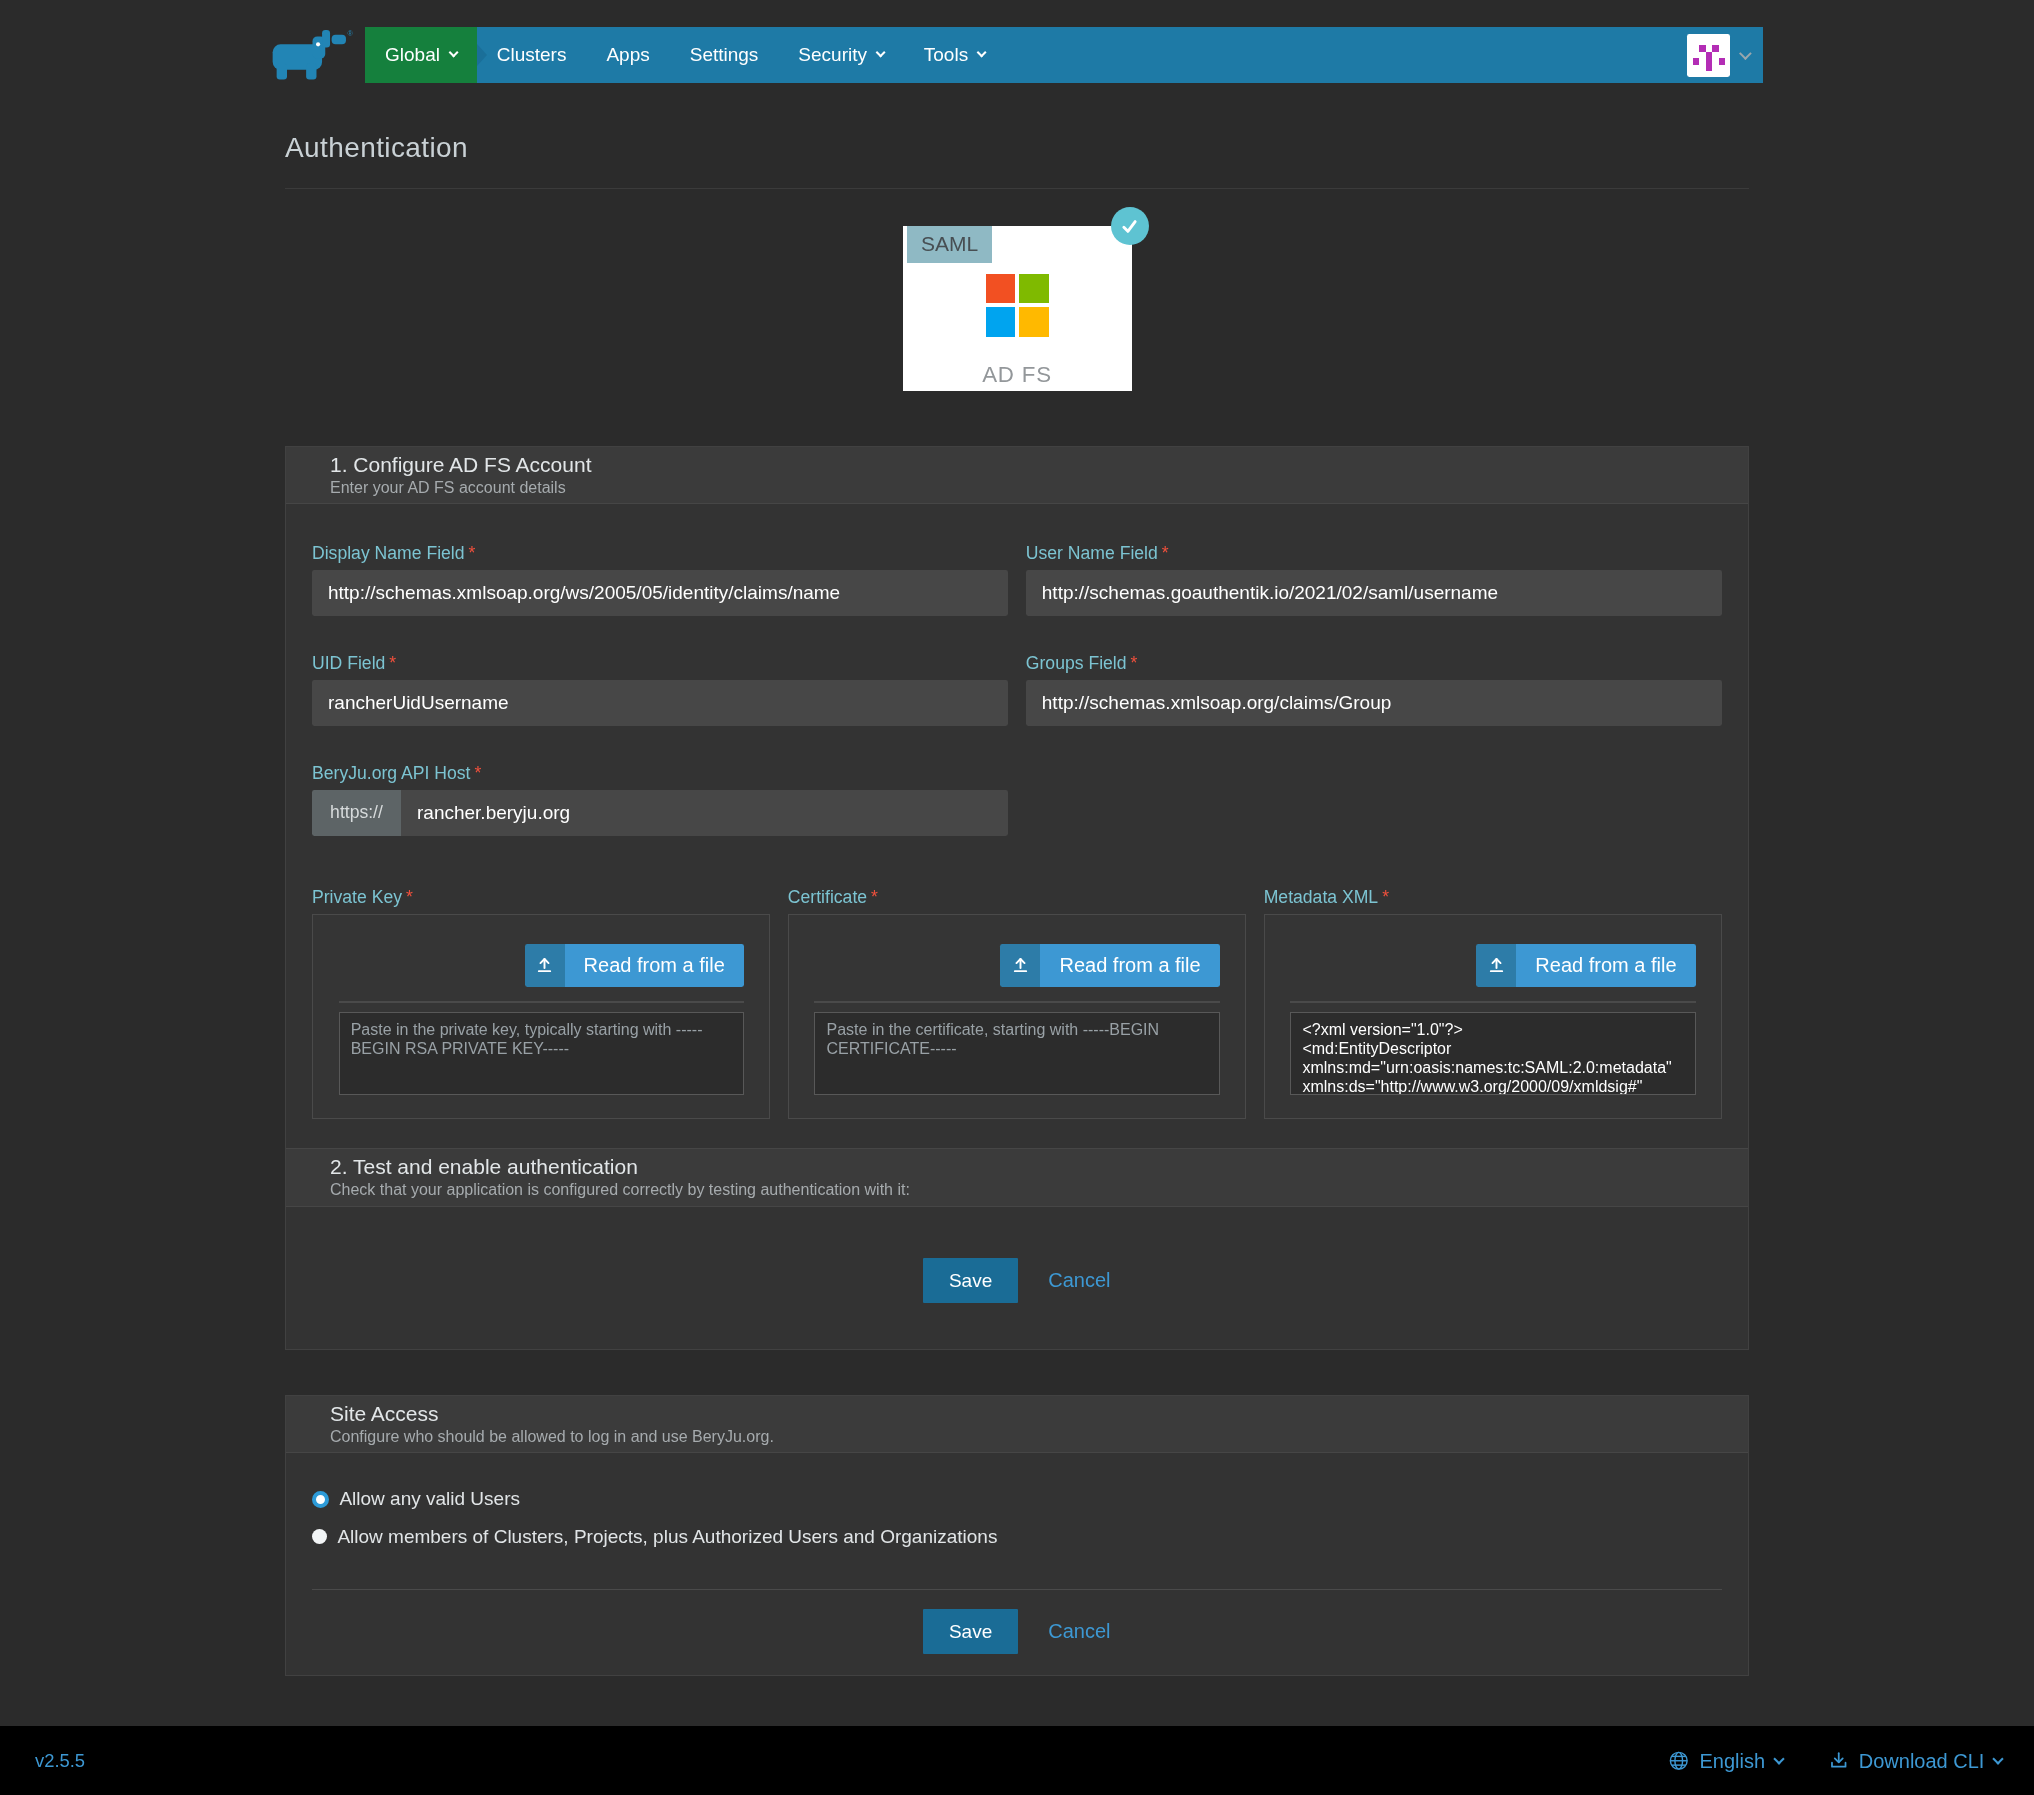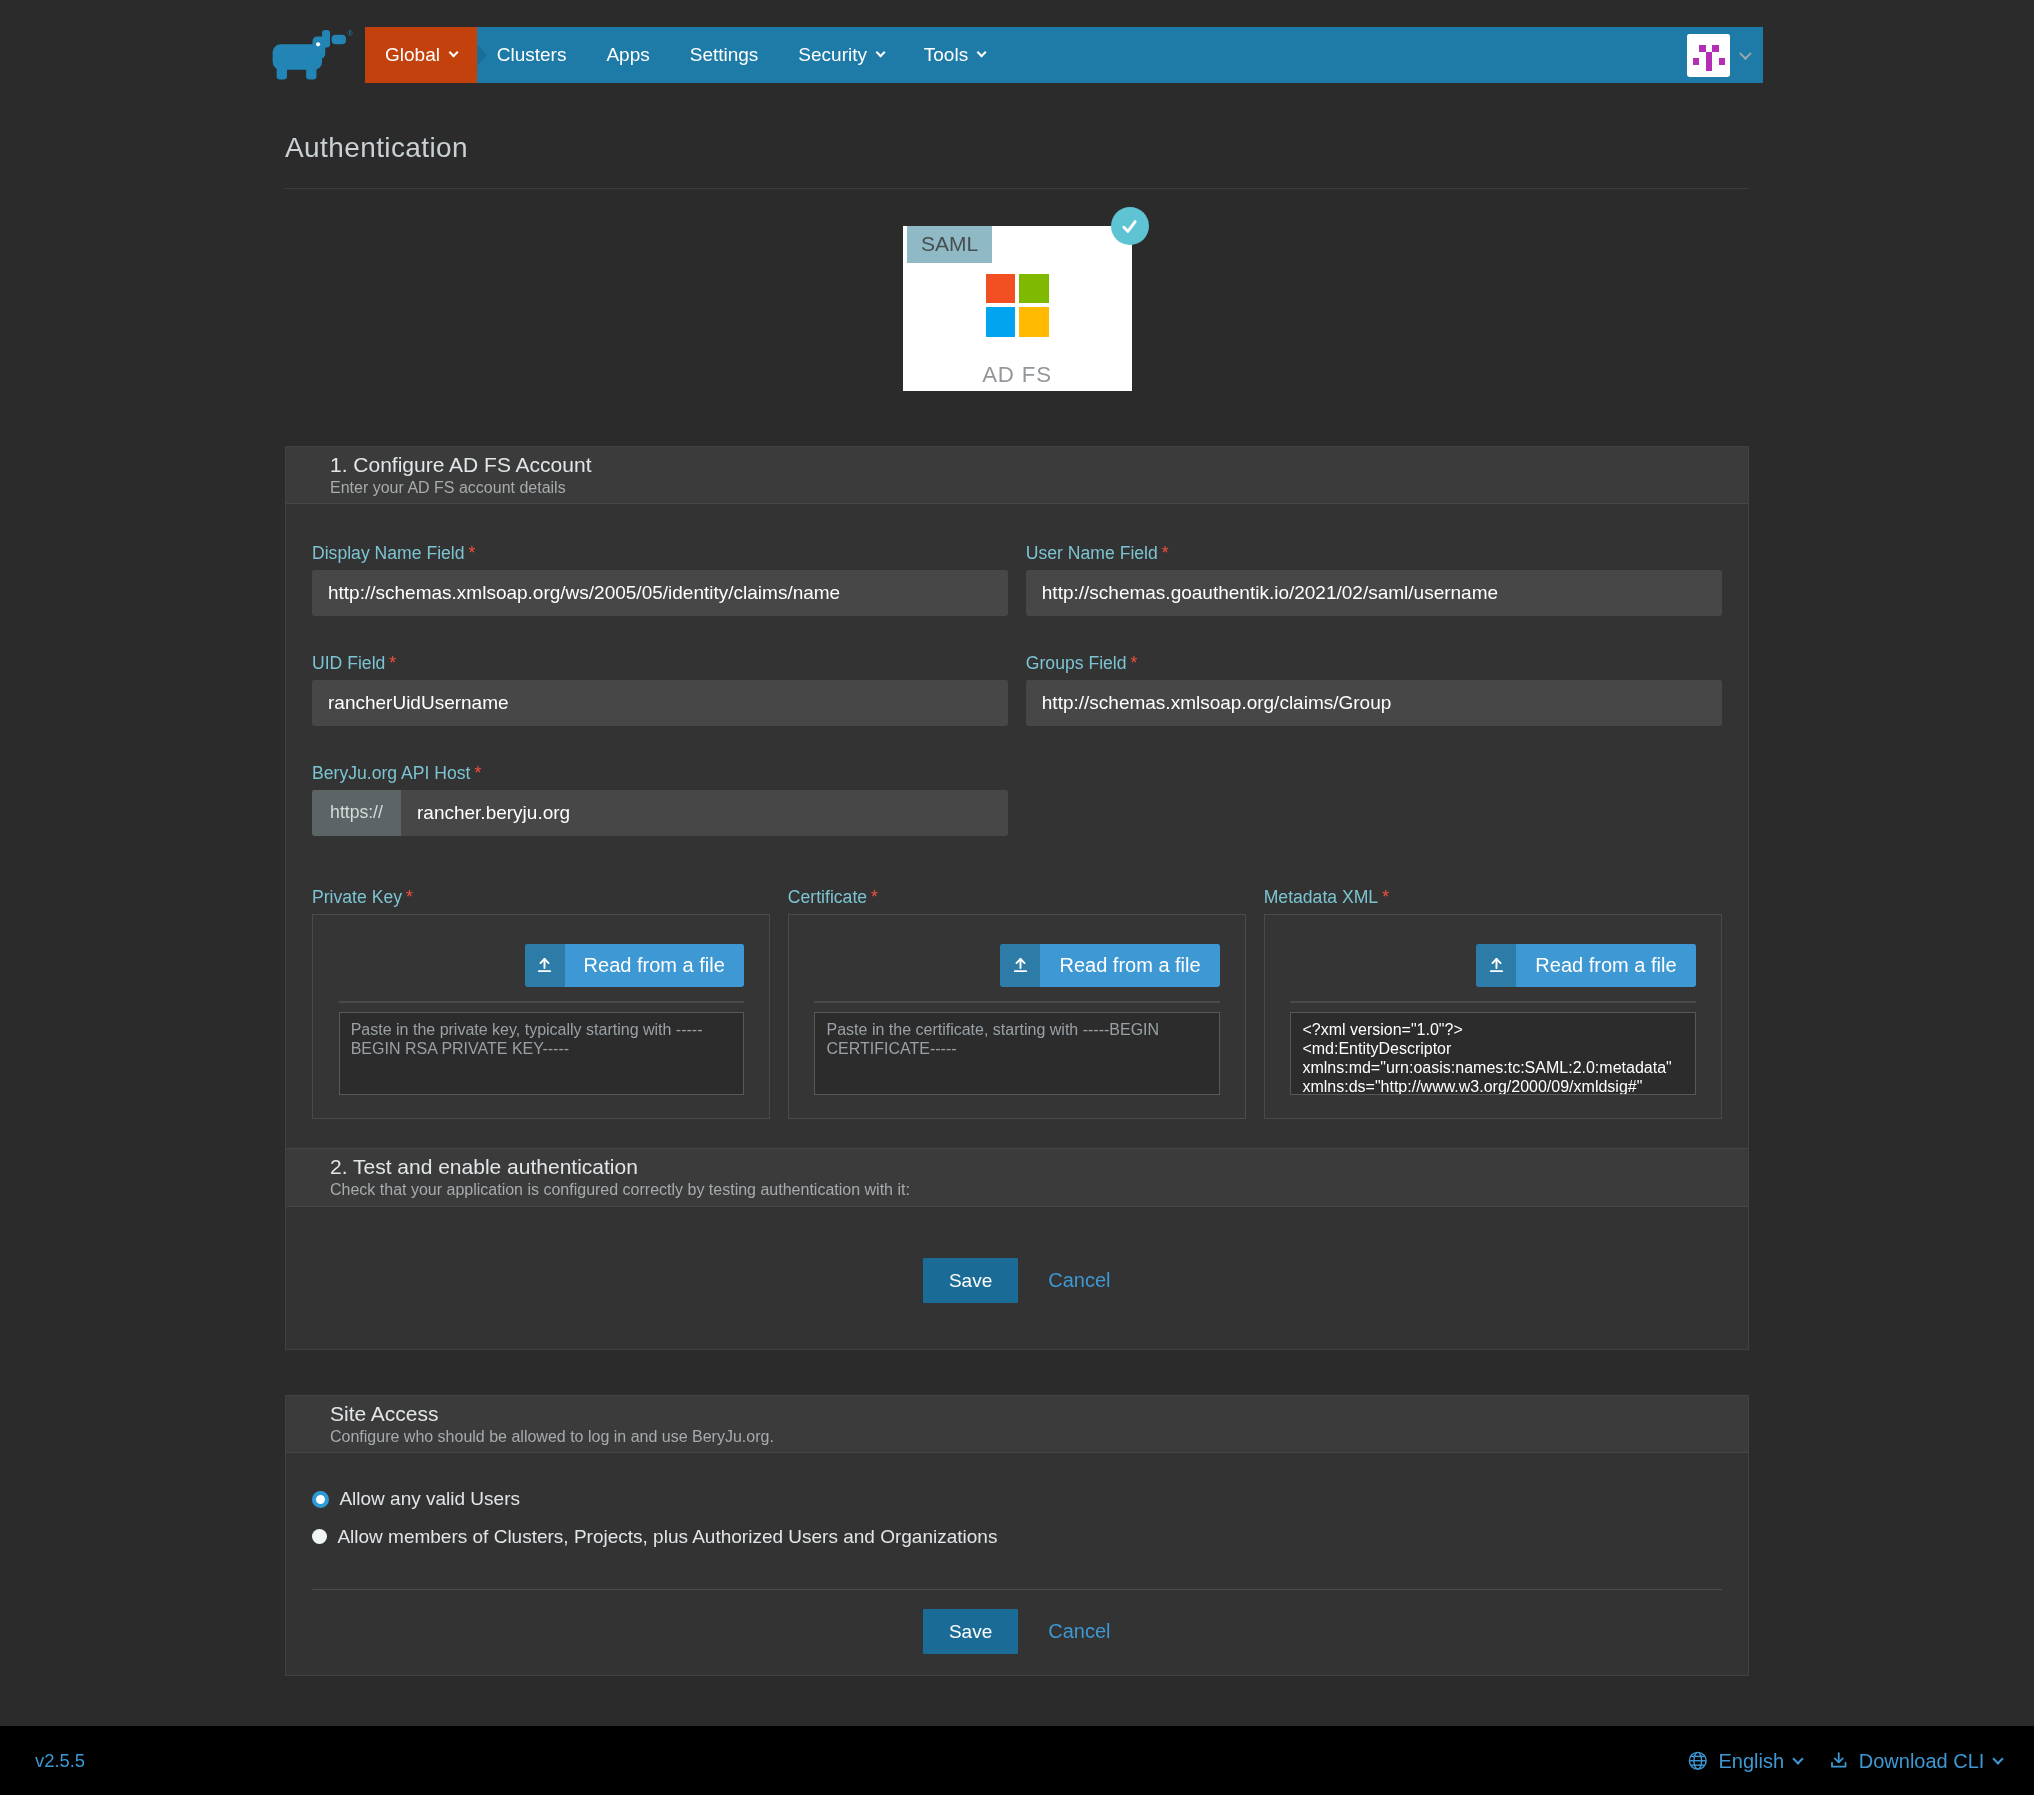--- a/index.html
+++ b/index.html
@@ -5,21 +5,21 @@
   * { margin:0; padding:0; box-sizing:border-box; }
   html,body { background:#2b2b2b; }
   body { font-family:"Liberation Sans","DejaVu Sans",sans-serif; }
   .page { position:relative; width:2034px; height:1796px; background:#2b2b2b; overflow:hidden; }
 
   
   .header-row { width:1492px; margin:27px auto 0; display:flex; height:56px; }
   .logo-box { width:94px; display:flex; align-items:center; }
   .navbar { flex:1; background:#1e7aa6; display:flex; color:#fff; }
   .nav-item { display:flex; align-items:center; padding:0 20px; font-size:19px; position:relative; cursor:pointer; white-space:nowrap; }
-  .nav-item.active { background:#c2410c;justify-content:center; }
+  .nav-item.active { background:#15803d;justify-content:center; }
   .nav-item.active::after { content:""; position:absolute; right:-10.4px; top:50%; margin-top:-11.2px;
      border-left:10.4px solid #1a6f99; border-top:11.2px solid transparent; border-bottom:11.2px solid transparent; z-index:2; }
   .chev { display:inline-block; width:7.2px; height:7.2px; border-right:2px solid currentColor; border-bottom:2px solid currentColor; transform:rotate(45deg); }
   .nav-caret { margin-left:9.6px; margin-top:-4.8px; }
   .avatar-box { margin-left:auto; display:flex; align-items:center; padding:0 12.8px; gap:11.2px; cursor:pointer; }
   .identicon { width:43px; height:43px; background:#fff; border-radius:2.4px; display:flex; align-items:center; justify-content:center; }
   .avatar-chev { width:8.8px; height:8.8px; border-width:2.4px; color:#9aa7ad; margin-top:-4px; }
 
   
   .content { width:1464px; margin:0 auto; }
@@ -69,21 +69,21 @@
   .radio-list { padding:34px 26px 0; }
   .radio-row { display:flex; align-items:center; margin-bottom:13.6px; height:24px; font-size:19px; color:#e1e5e7; cursor:pointer; }
   .radio { width:15px; height:15px; border-radius:50%; background:#f2f5f6; margin-right:10.4px; flex:none; }
   .radio.checked { width:17px; height:17px; background:#fff; border:4px solid #2d9bd8; }
   .sa-divider { height:1.6px; background:#4a4a4a; margin:40px 26px 0; }
   .actions-row.site { padding:19px 0 21px; }
 
   
   .footer { position:absolute; left:0; right:0; bottom:0; height:70px; background:#000; display:flex; align-items:center; }
   .version { color:#3d98d3; margin-left:35px; font-size:18.4px; }
-  .footer-right { margin-left:auto; margin-right:32px; display:flex; align-items:center; gap:26px; }
+  .footer-right { margin-left:auto; margin-right:32px; display:flex; align-items:center; gap:45px; }
   .footer-item { display:flex; align-items:center; color:#3d98d3; gap:9.6px; cursor:pointer; font-size:20px; }
   .footer-chev { width:8px; height:8px; border-width:2.4px; margin-top:-4.8px; }
 </style>
 </head>
 <body>
 
 <div class="page">
 
   <div class="header-row">
     <div class="logo-box">

